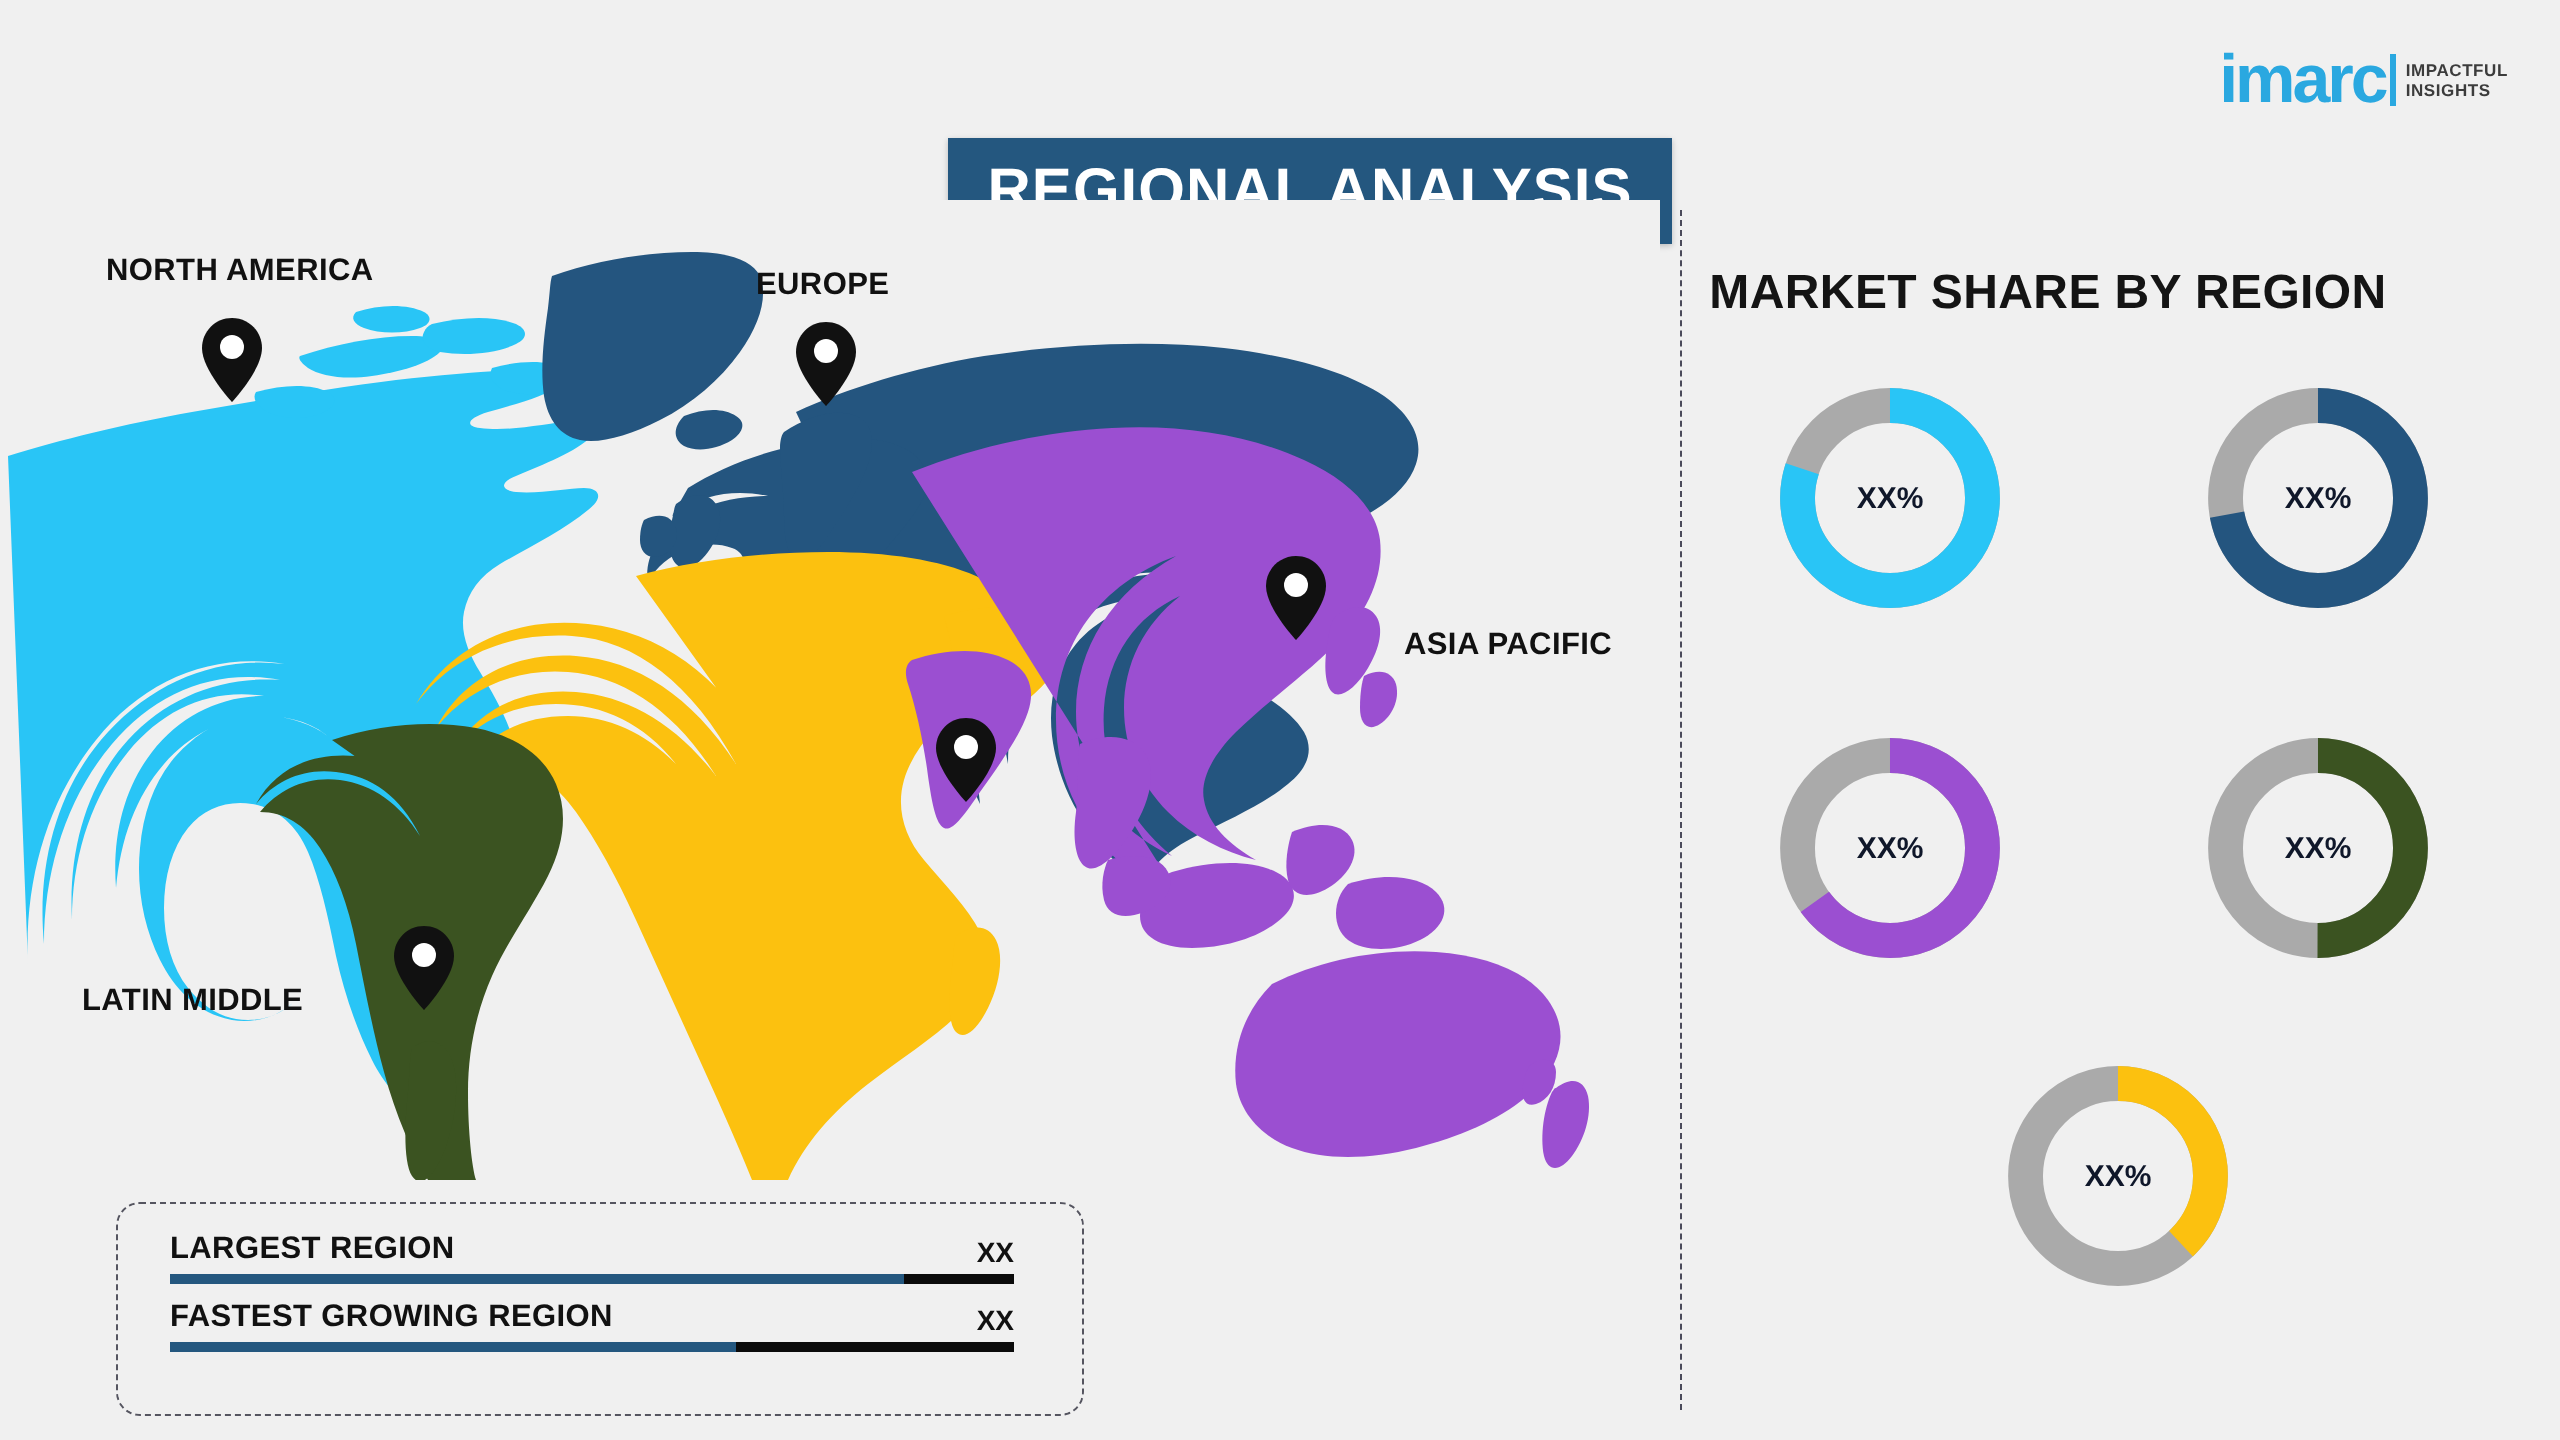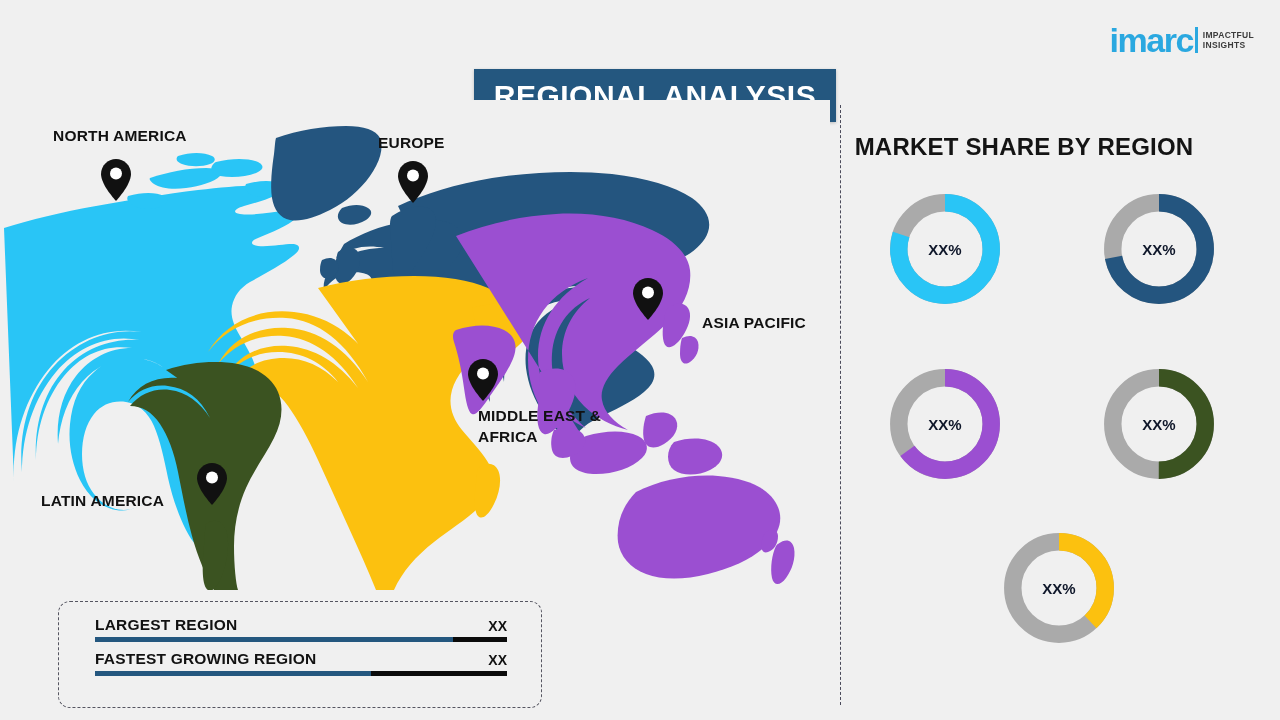--- a/index.html
+++ b/index.html
@@ -119,21 +119,21 @@
 
   
   .legend-box {
     position: absolute;
     left: 58px;
     top: 601px;
     width: 484px;
     height: 107px;
     border: 1.5px dashed #555560;
     border-radius: 12px;
-    padding: 14px 34px 0 36px;
+    padding: 14px 34px 0 26px;
   }
   .legend-row { position: relative; margin-bottom: 8px; }
   .legend-head {
     display: flex;
     align-items: flex-end;
     justify-content: space-between;
   }
   .legend-label {
     font-size: 15.5px;
     font-weight: bold;
@@ -342,23 +342,21 @@
   <div class="pin" style="left:196px; top:462px; z-index:5;">
     <svg width="32" height="44" viewBox="0 0 32 44">
       <path d="M16 1 C7.7 1 1 7.7 1 16 C1 27 16 43 16 43 C16 43 31 27 31 16 C31 7.7 24.3 1 16 1 Z" fill="#111111"></path>
       <circle cx="16" cy="15.5" r="6" fill="#ffffff"></circle>
     </svg>
   </div>
 
   <div class="map-label lbl-na" style="z-index:6;">NORTH AMERICA</div>
   <div class="map-label lbl-eu" style="z-index:6;">EUROPE</div>
   <div class="map-label lbl-ap" style="z-index:6;">ASIA PACIFIC</div>
-  <div class="map-label lbl-mea" style="z-index:6;">MIDDLE EAST &amp;
-AFRICA</div>
-  <div class="map-label lbl-la" style="z-index:6;">LATIN AMERICA</div>
+  <div class="map-label lbl-la" style="z-index:6;">LATIN MIDDLE</div>
 
   <div class="legend-box" style="z-index:7;">
     <div class="legend-row">
       <div class="legend-head">
         <span class="legend-label">LARGEST REGION</span>
         <span class="legend-value">XX</span>
       </div>
       <div class="legend-track">
         <div class="legend-fill" style="width: 87%;"></div>
       </div>

